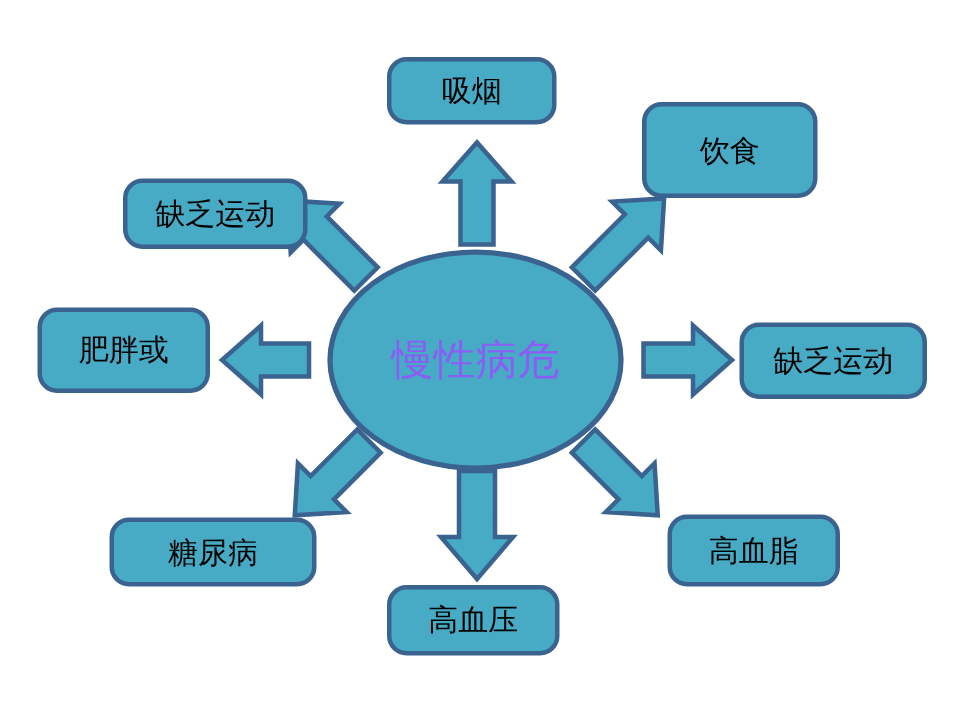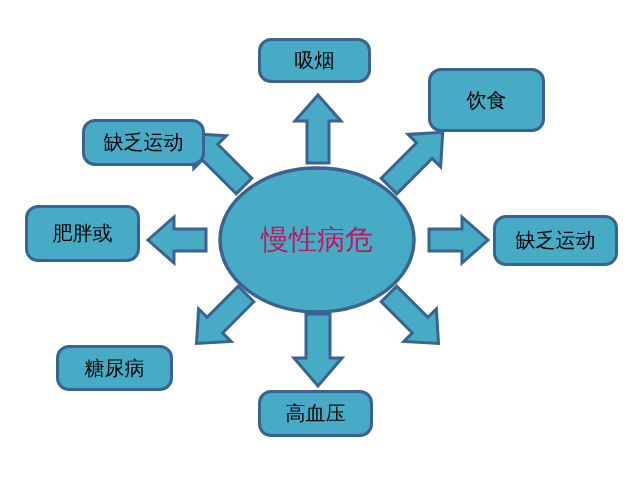--- a/index.html
+++ b/index.html
@@ -11,29 +11,29 @@
   .shape{fill:#47ABC5;stroke:#3A6390;}
   .node{
     position:absolute;box-sizing:border-box;
     background:#47ABC5;border:3px solid #3A6390;border-radius:13px;
     color:#000000;display:flex;flex-direction:column;align-items:center;justify-content:center;
     font-size:20px;line-height:27px;text-align:center;white-space:nowrap;
   }
   .center-label{
     position:absolute;left:219px;top:168px;width:196px;height:144px;
     display:flex;flex-direction:column;align-items:center;justify-content:center;
-    color:#be185d;font-size:28px;line-height:34px;font-weight:500;text-align:center;
+    color:#8b5cf6;font-size:28px;line-height:34px;font-weight:500;text-align:center;
   }
   
   .n-smoking        {left:258px;top:38px; width:113px;height:45px;}
   .n-unhealthy-diet {left:428px;top:68px; width:117px;height:64px;}
   .n-drinking       {left:493px;top:215px;width:125px;height:51px;}
   .n-lipids         {left:445px;top:343px;width:115px;height:48px;}
   .n-hypertension   {left:258px;top:390px;width:115px;height:47px;justify-content:center;}
-  .n-diabetes       {left:56px; top:345px;width:117px;height:46px;}
+  .n-diabetes       {left:73px; top:345px;width:138px;height:46px;}
   .n-obesity        {left:25px; top:205px;width:115px;height:57px;}
   .n-exercise       {left:82px; top:85px; width:123px;height:47px;margin-top:34px;}
 </style>
 </head>
 <body>
 
 <div class="canvas">
 
   <svg class="svg-layer" viewBox="0 0 640 477">
 
@@ -58,20 +58,23 @@
   </div>
 
   <div class="node n-unhealthy-diet">
     <span>饮食</span>
   </div>
 
   <div class="node n-drinking">
     <span>缺乏运动</span>
   </div>
 
+  <div class="node n-lipids">
+    <span>高血脂</span>
+  </div>
 
   <div class="node n-hypertension">
     <span>高血压</span>
   </div>
 
   <div class="node n-diabetes">
     <span>糖尿病</span>
   </div>
 
   <div class="node n-obesity">

